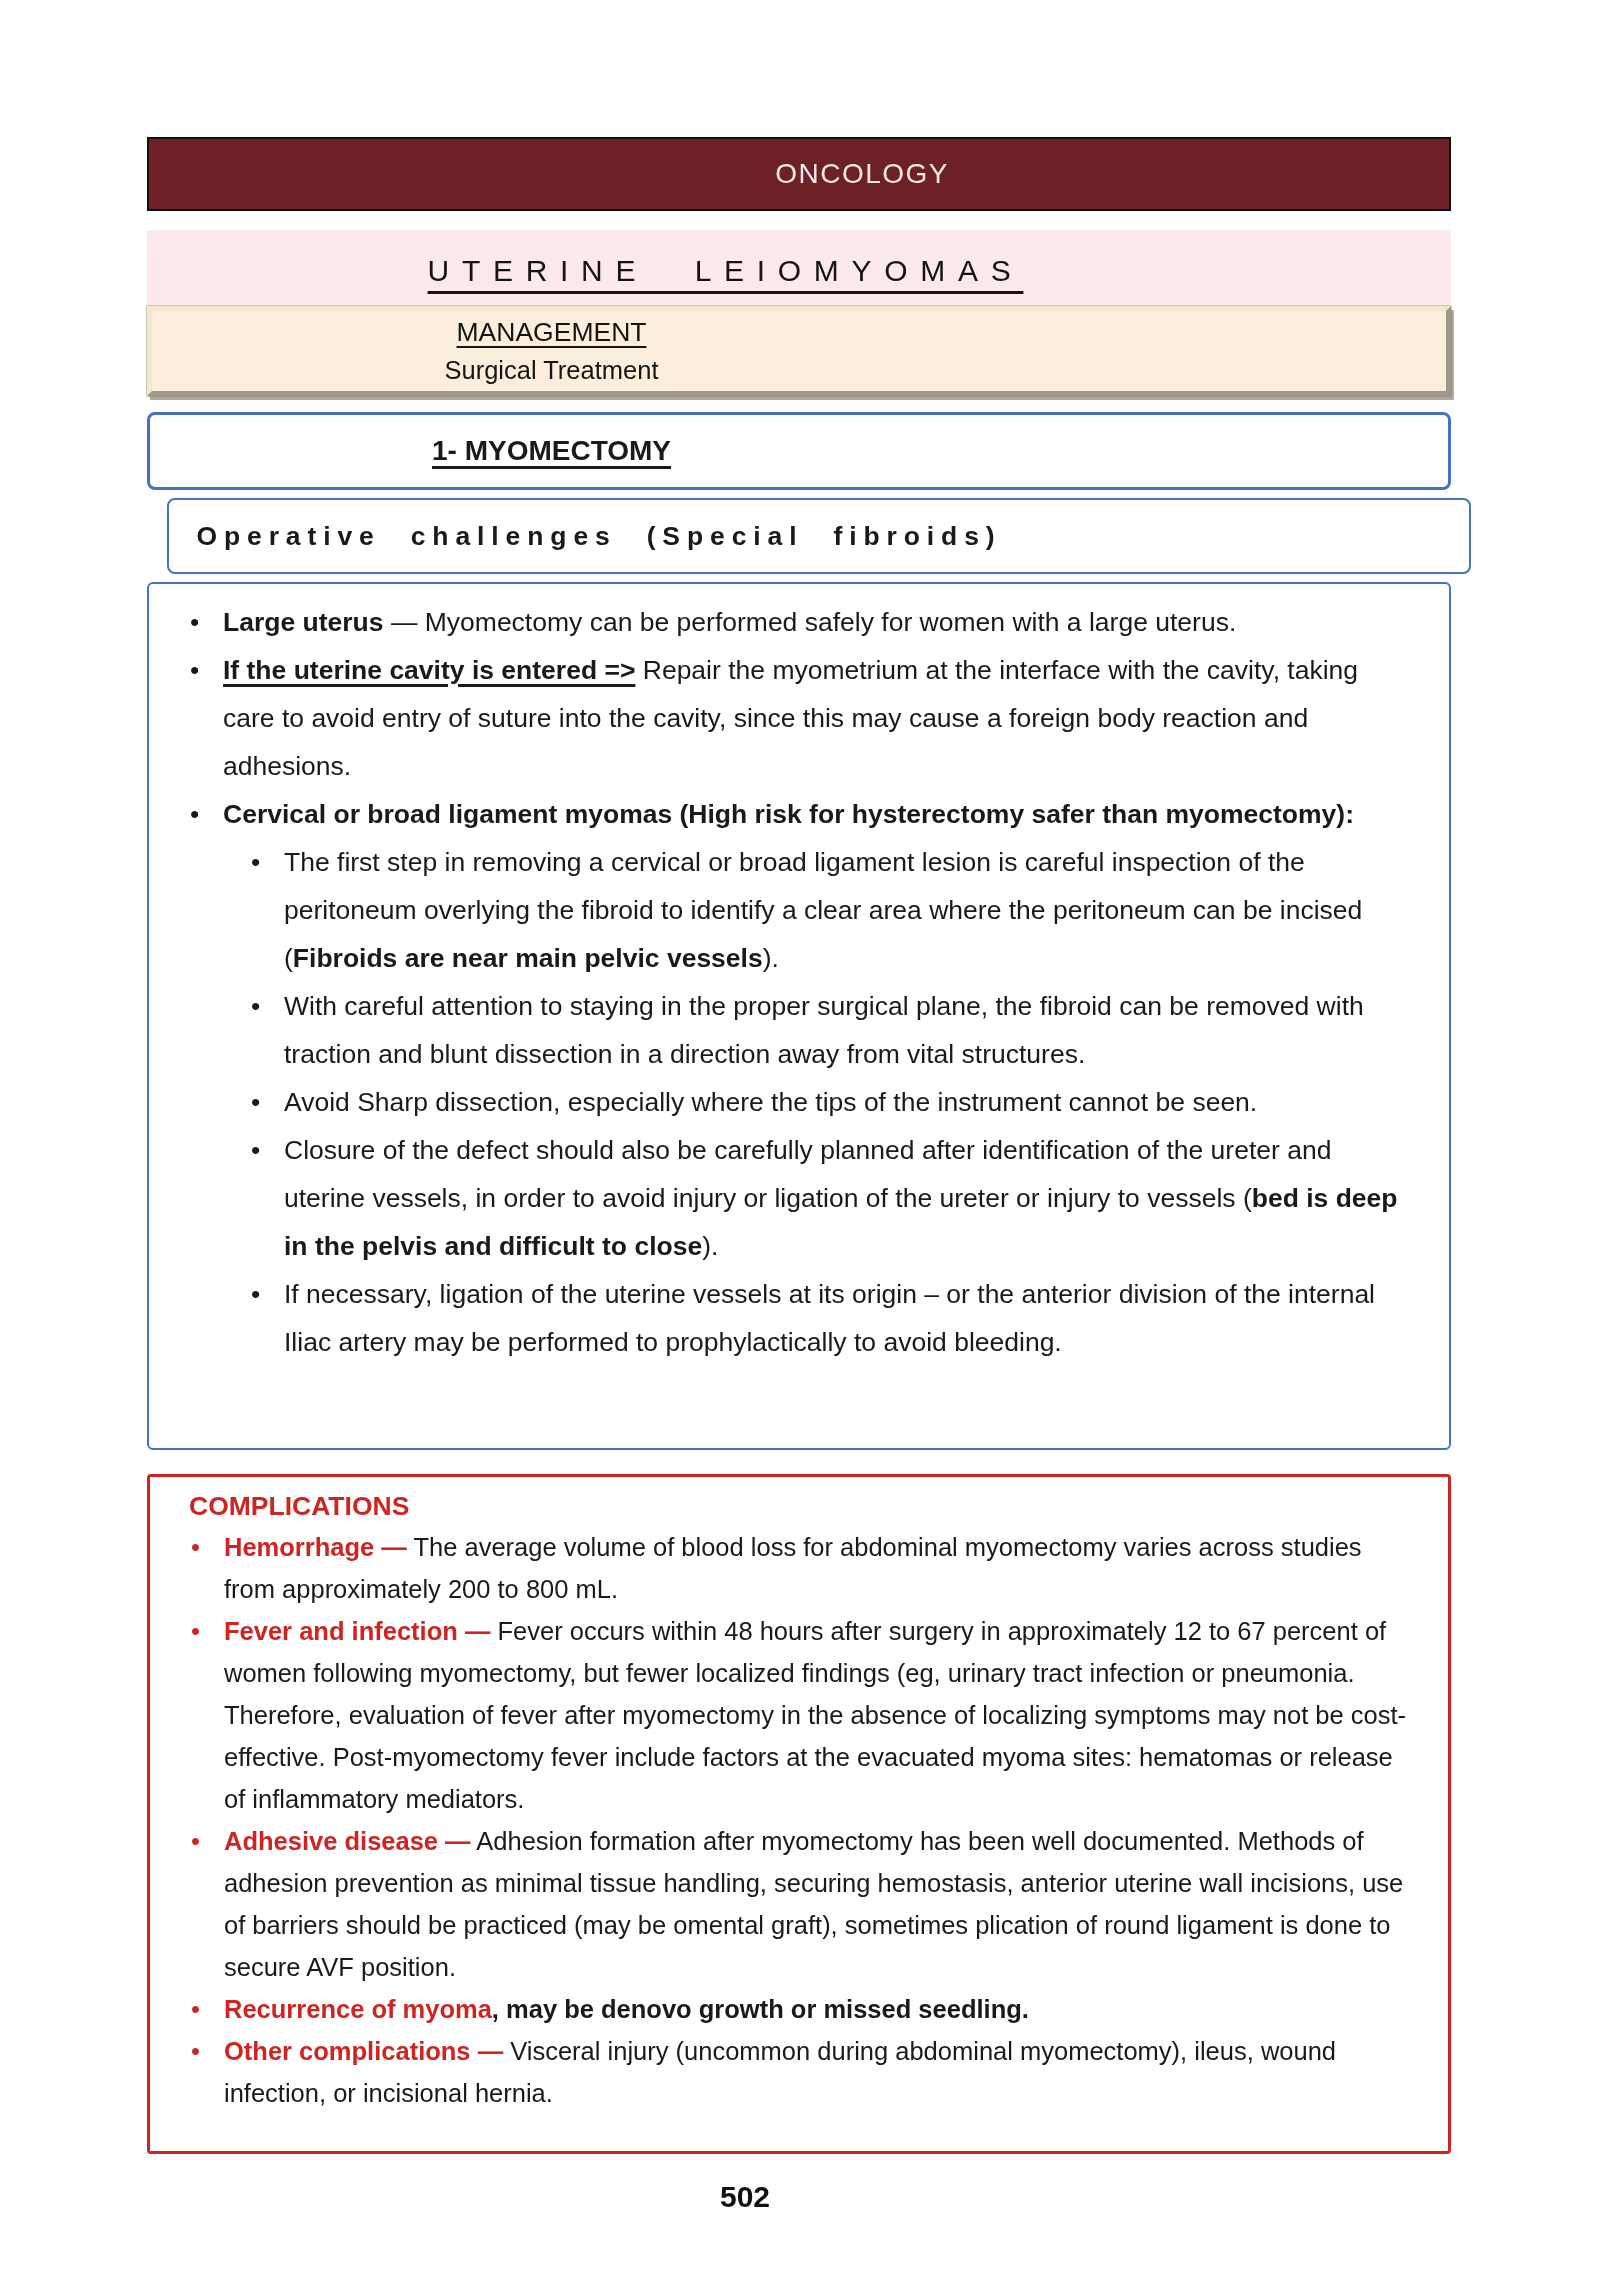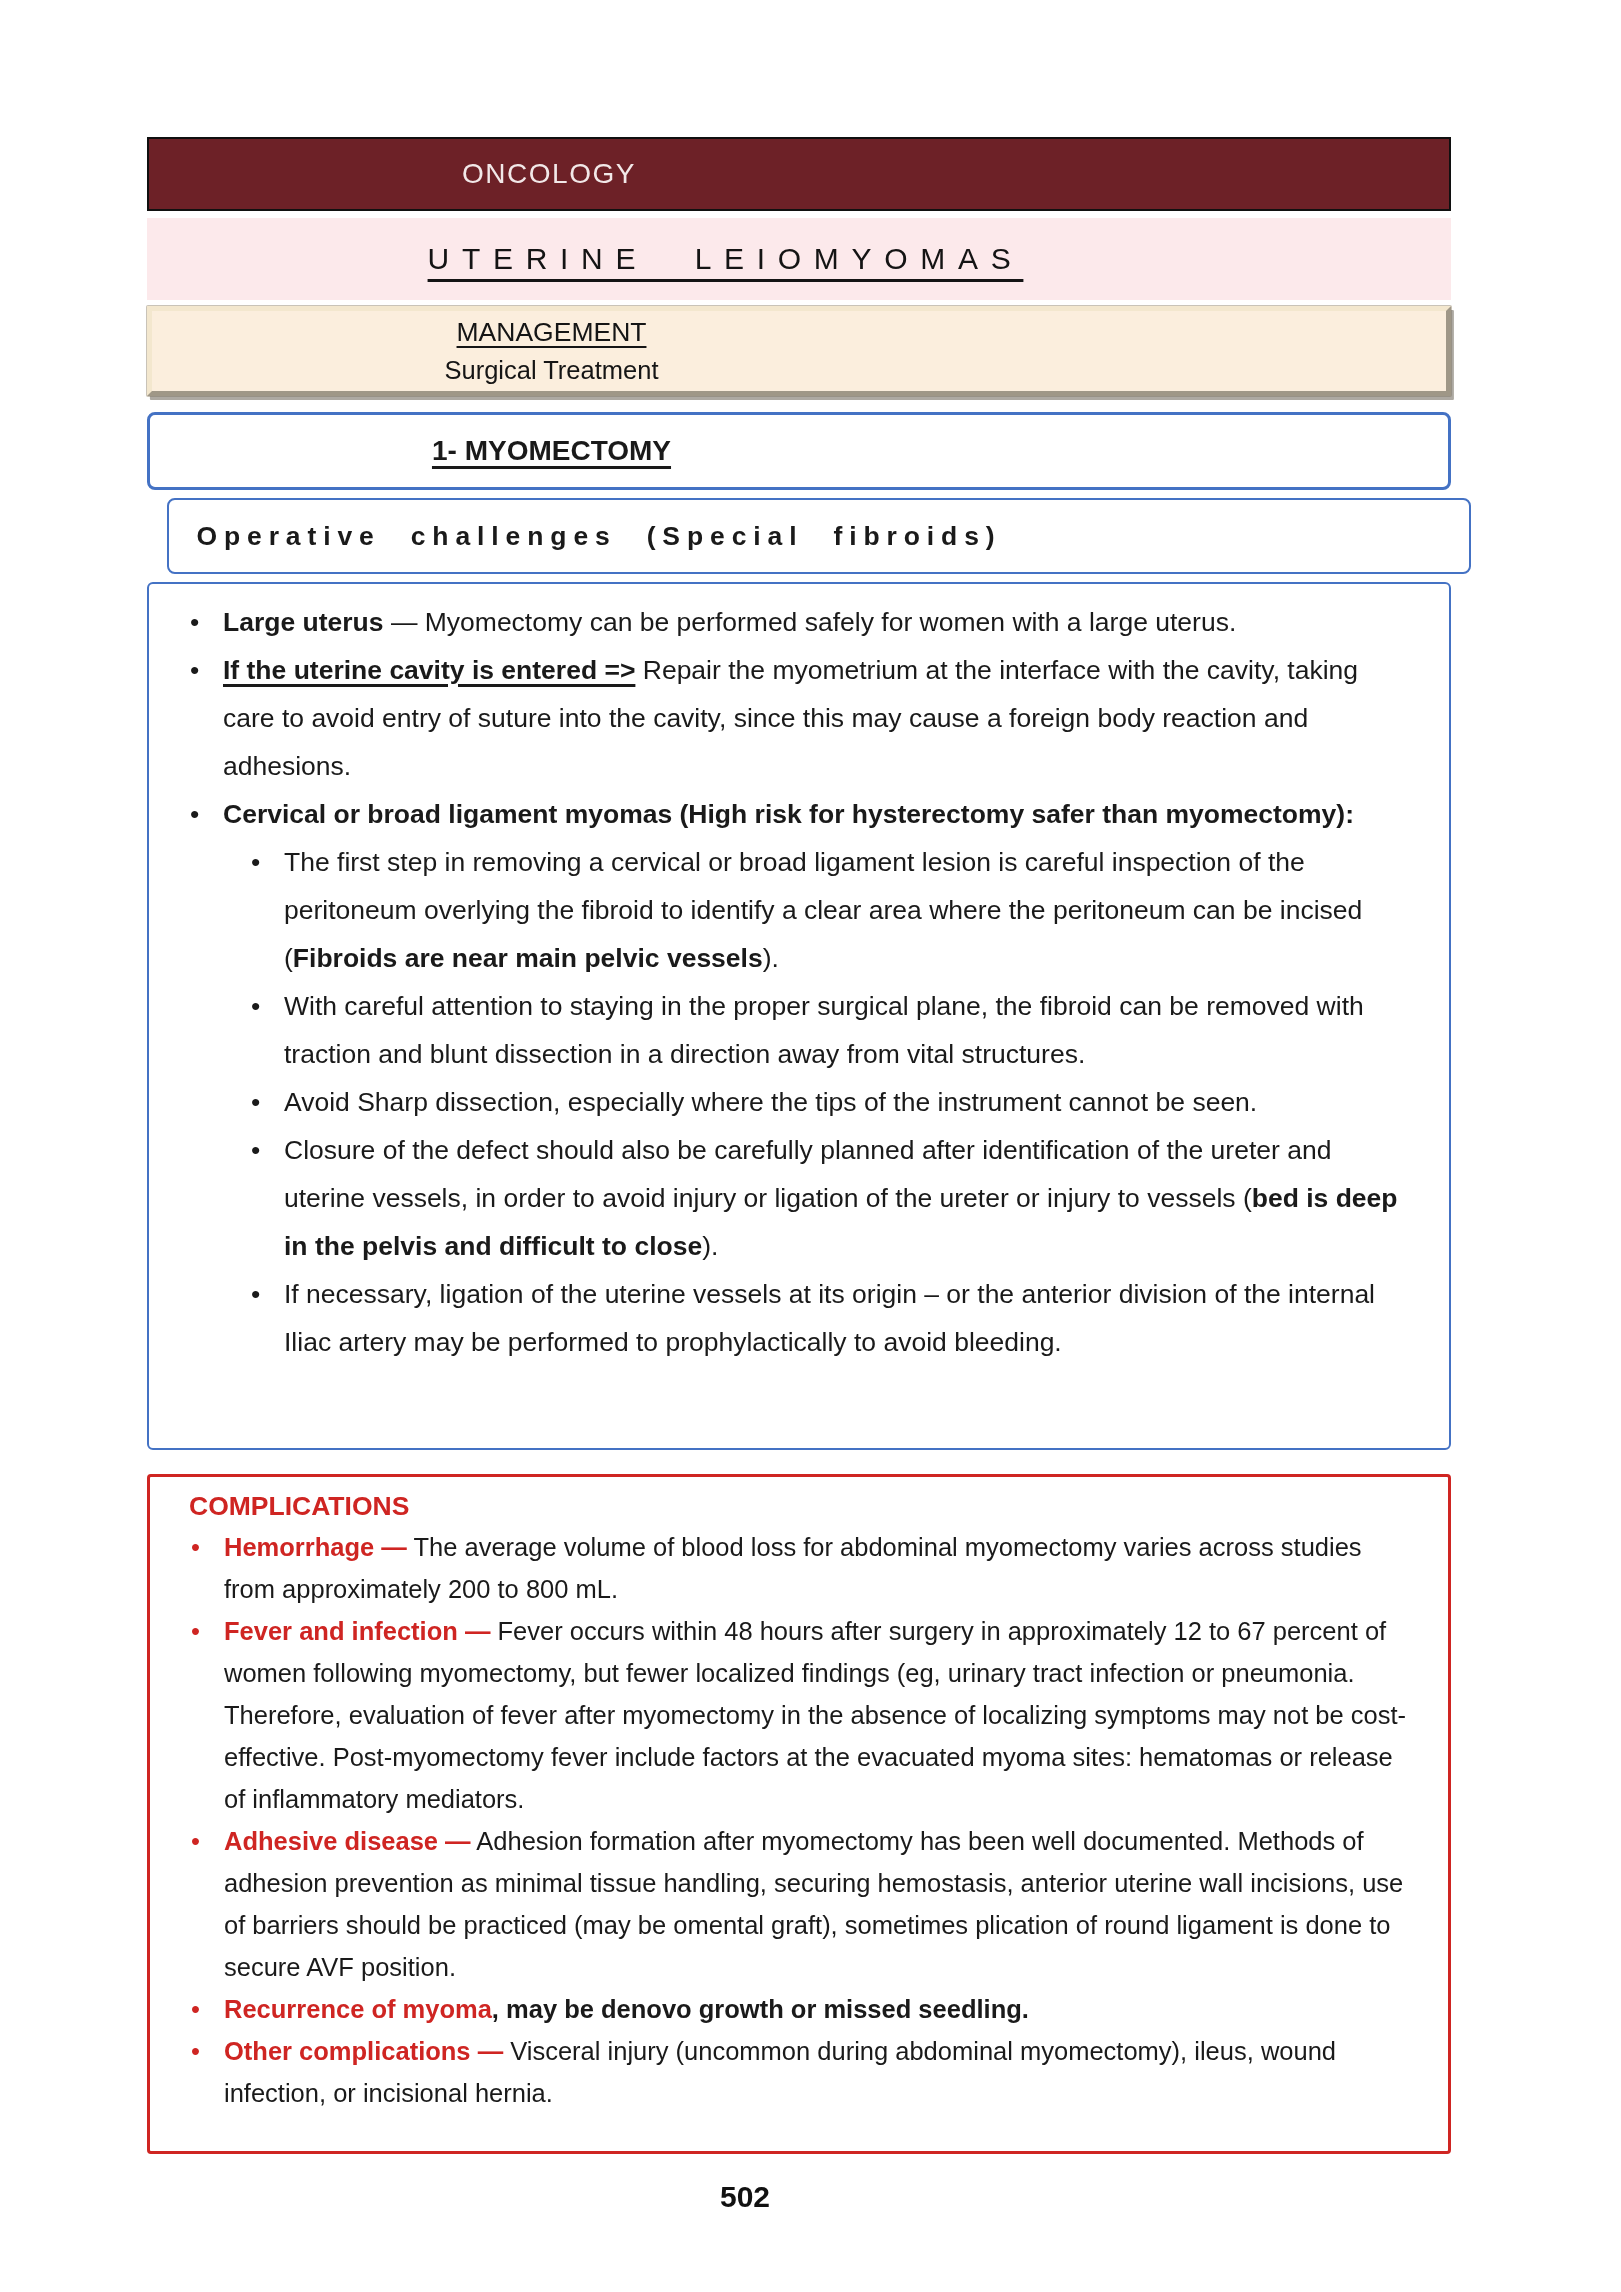--- a/index.html
+++ b/index.html
@@ -20,28 +20,28 @@
     color:var(--ink);
     overflow:hidden;
   }
   .abs{position:absolute;box-sizing:border-box;}
 
   
   .bar-oncology{
     top:137px;left:147px;width:1304px;height:74px;
     background:var(--maroon);
     border:2.9px solid var(--maroon-border);
-    display:flex;align-items:center;justify-content:center;
+    display:flex;align-items:center;justify-content:flex-end;
     padding-right:500px;
     color:#f2e8e8;font-size:28px;letter-spacing:1.5px;
   }
 
   
   .band-title{
-    top:218px;left:147px;width:1304px;height:82px;
+    top:230px;left:147px;width:1304px;height:82px;
     background:var(--pink);
     display:flex;align-items:center;justify-content:center;
     padding-right:147px;
   }
   .band-title .t{
     font-size:30px;letter-spacing:12.7px;word-spacing:25.5px;
     text-decoration:underline;text-underline-offset:9.8px;
     -webkit-text-decoration:underline;
     text-decoration-thickness:2.5px;
     color:#141414;

